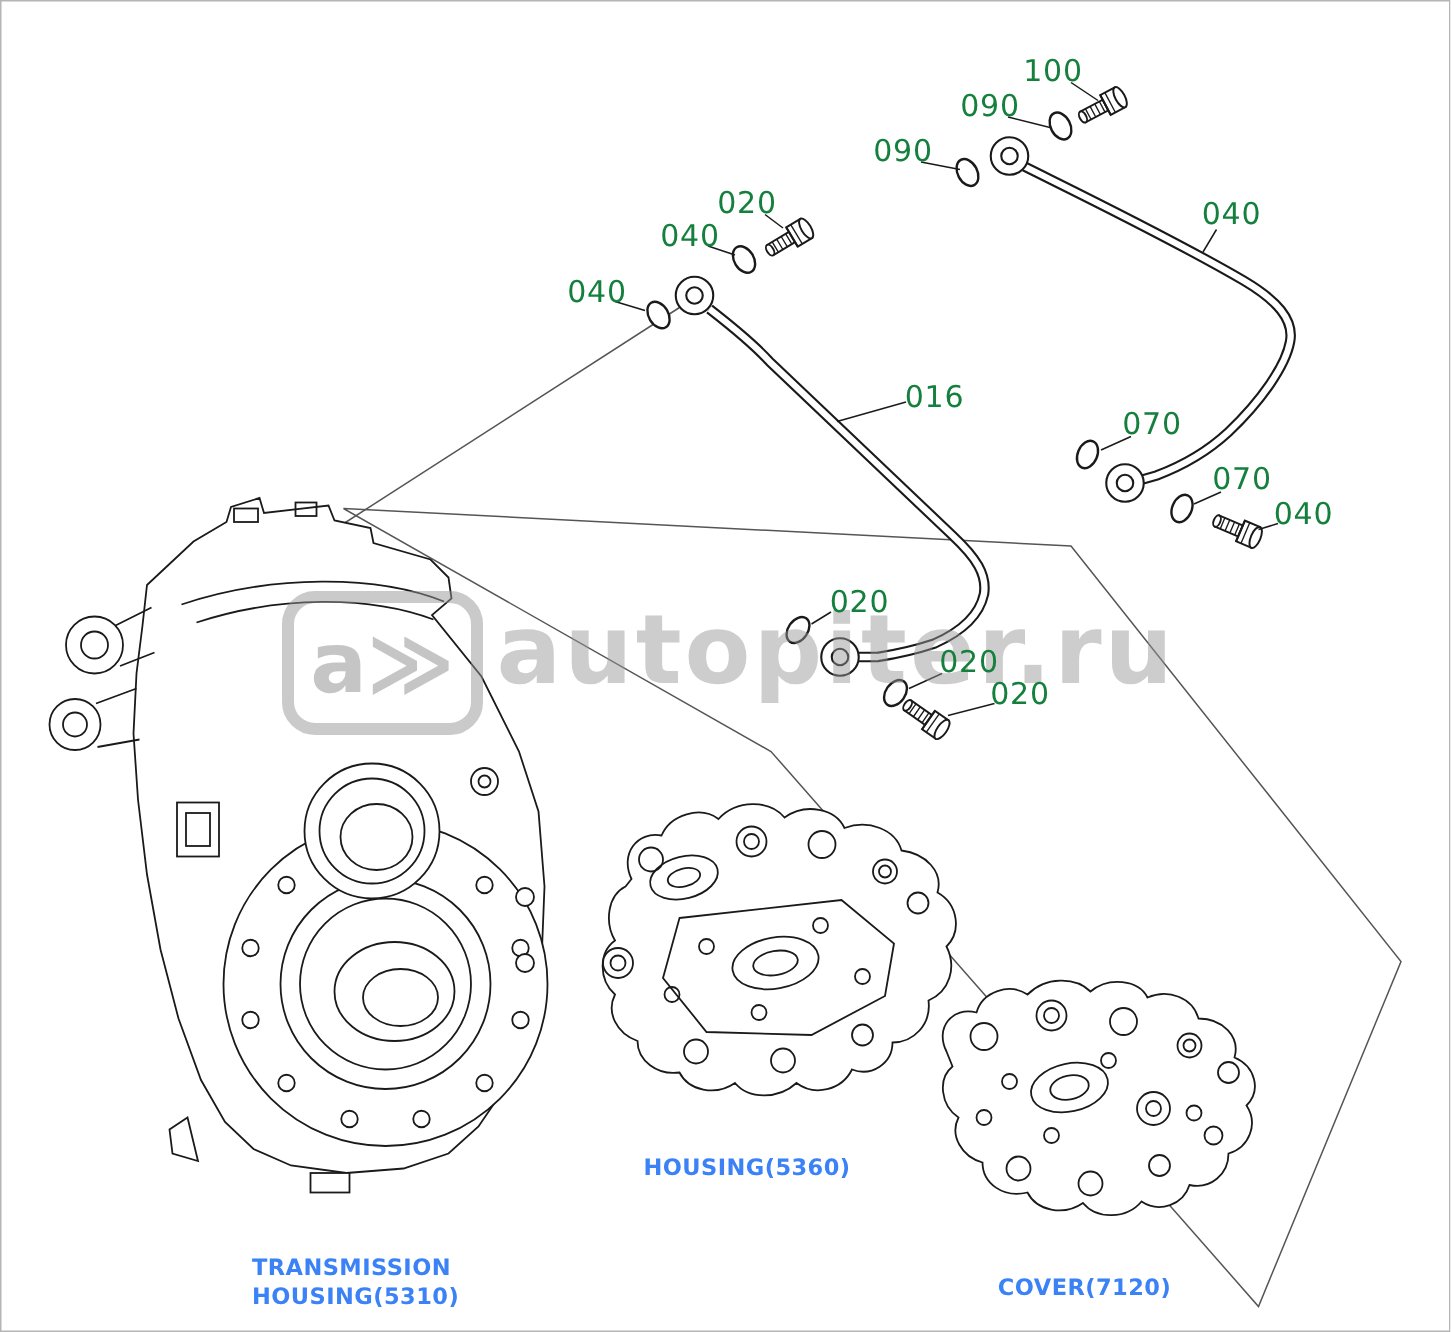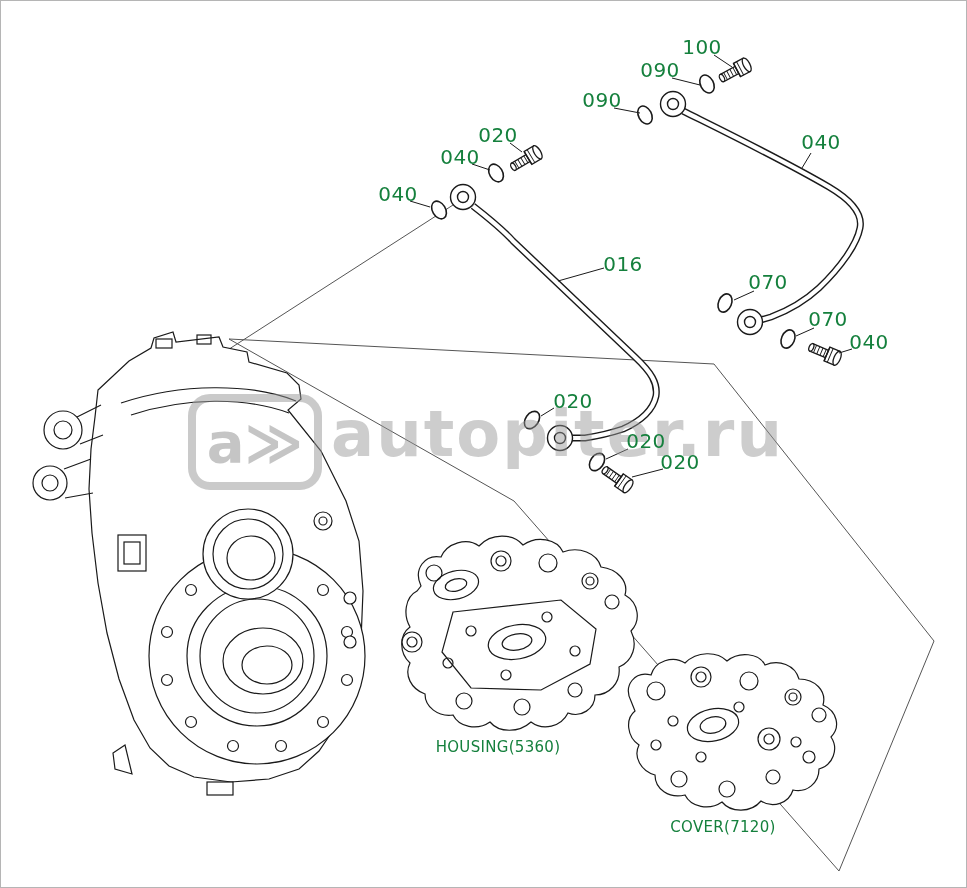--- a/index.html
+++ b/index.html
@@ -23,26 +23,27 @@
     font-size:20px;
     font-weight:400;
     color:#15803d;
     letter-spacing:.5px;
     white-space:nowrap;
     z-index:5;
   }
   .caption{
     position:absolute;
     font-size:15px;
-    font-weight:400;
-    color:#15803d;
+    font-weight:700;
+    color:#3b82f6;
     letter-spacing:.3px;
     line-height:19px;
     white-space:nowrap;
     z-index:5;
+    margin-top:32px;
   }
   .caption.centered{transform:translate(-50%,-50%);}
   .watermark{position:absolute;left:0;top:0;width:100%;height:100%;pointer-events:none;z-index:4;}
   .wm-logo{
     position:absolute;left:187px;top:393px;
     width:118px;height:80px;
     border:8px solid rgba(150,150,150,.5);
     border-radius:22px;
     display:flex;align-items:center;justify-content:center;
     font-size:56px;font-weight:700;
@@ -252,16 +253,20 @@
   <div class="callout" style="left:459px;top:156px">040</div>
   <div class="callout" style="left:397px;top:193px">040</div>
   <div class="callout" style="left:622px;top:263px">016</div>
   <div class="callout" style="left:767px;top:281px">070</div>
   <div class="callout" style="left:827px;top:318px">070</div>
   <div class="callout" style="left:868px;top:341px">040</div>
   <div class="callout" style="left:572px;top:400px">020</div>
   <div class="callout" style="left:645px;top:440px">020</div>
   <div class="callout" style="left:679px;top:461px">020</div>
 
+  <div class="caption" style="left:167px;top:803px">
+    <div>TRANSMISSION</div>
+    <div>HOUSING(5310)</div>
+  </div>
   <div class="caption centered" style="left:497px;top:746px">HOUSING(5360)</div>
   <div class="caption centered" style="left:722px;top:826px">COVER(7120)</div>
 
 </div>
 
 </body></html>

